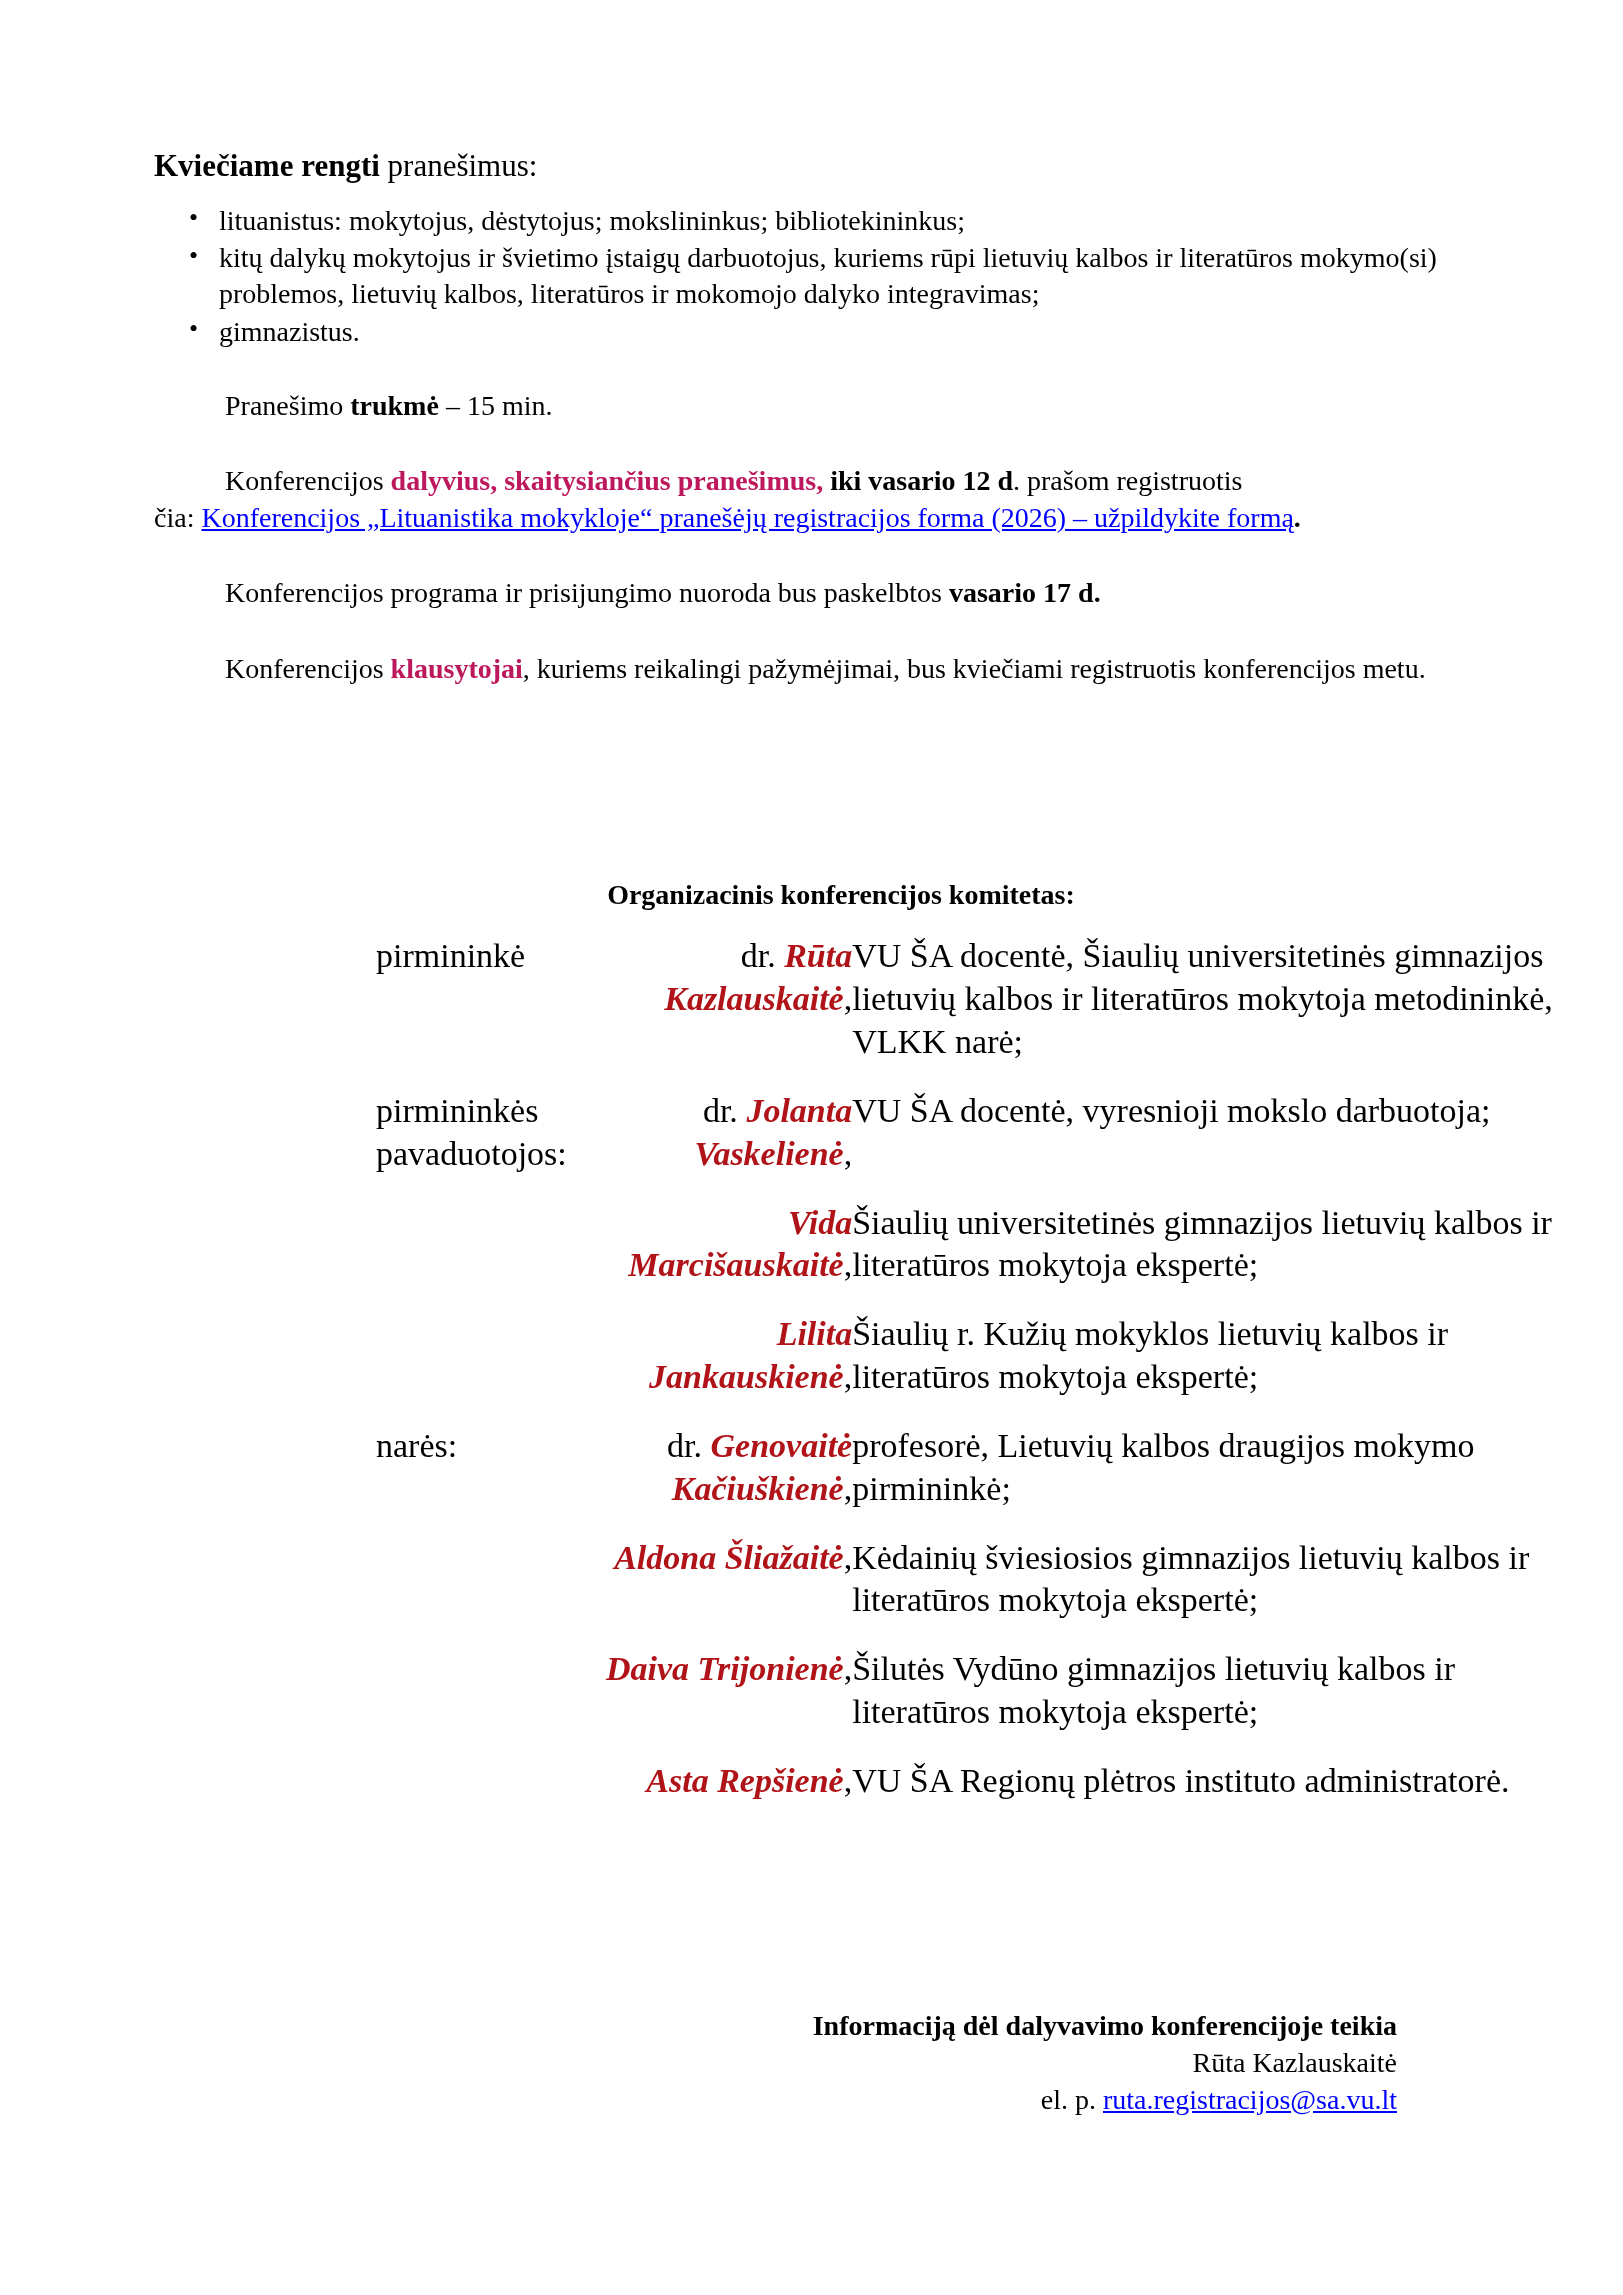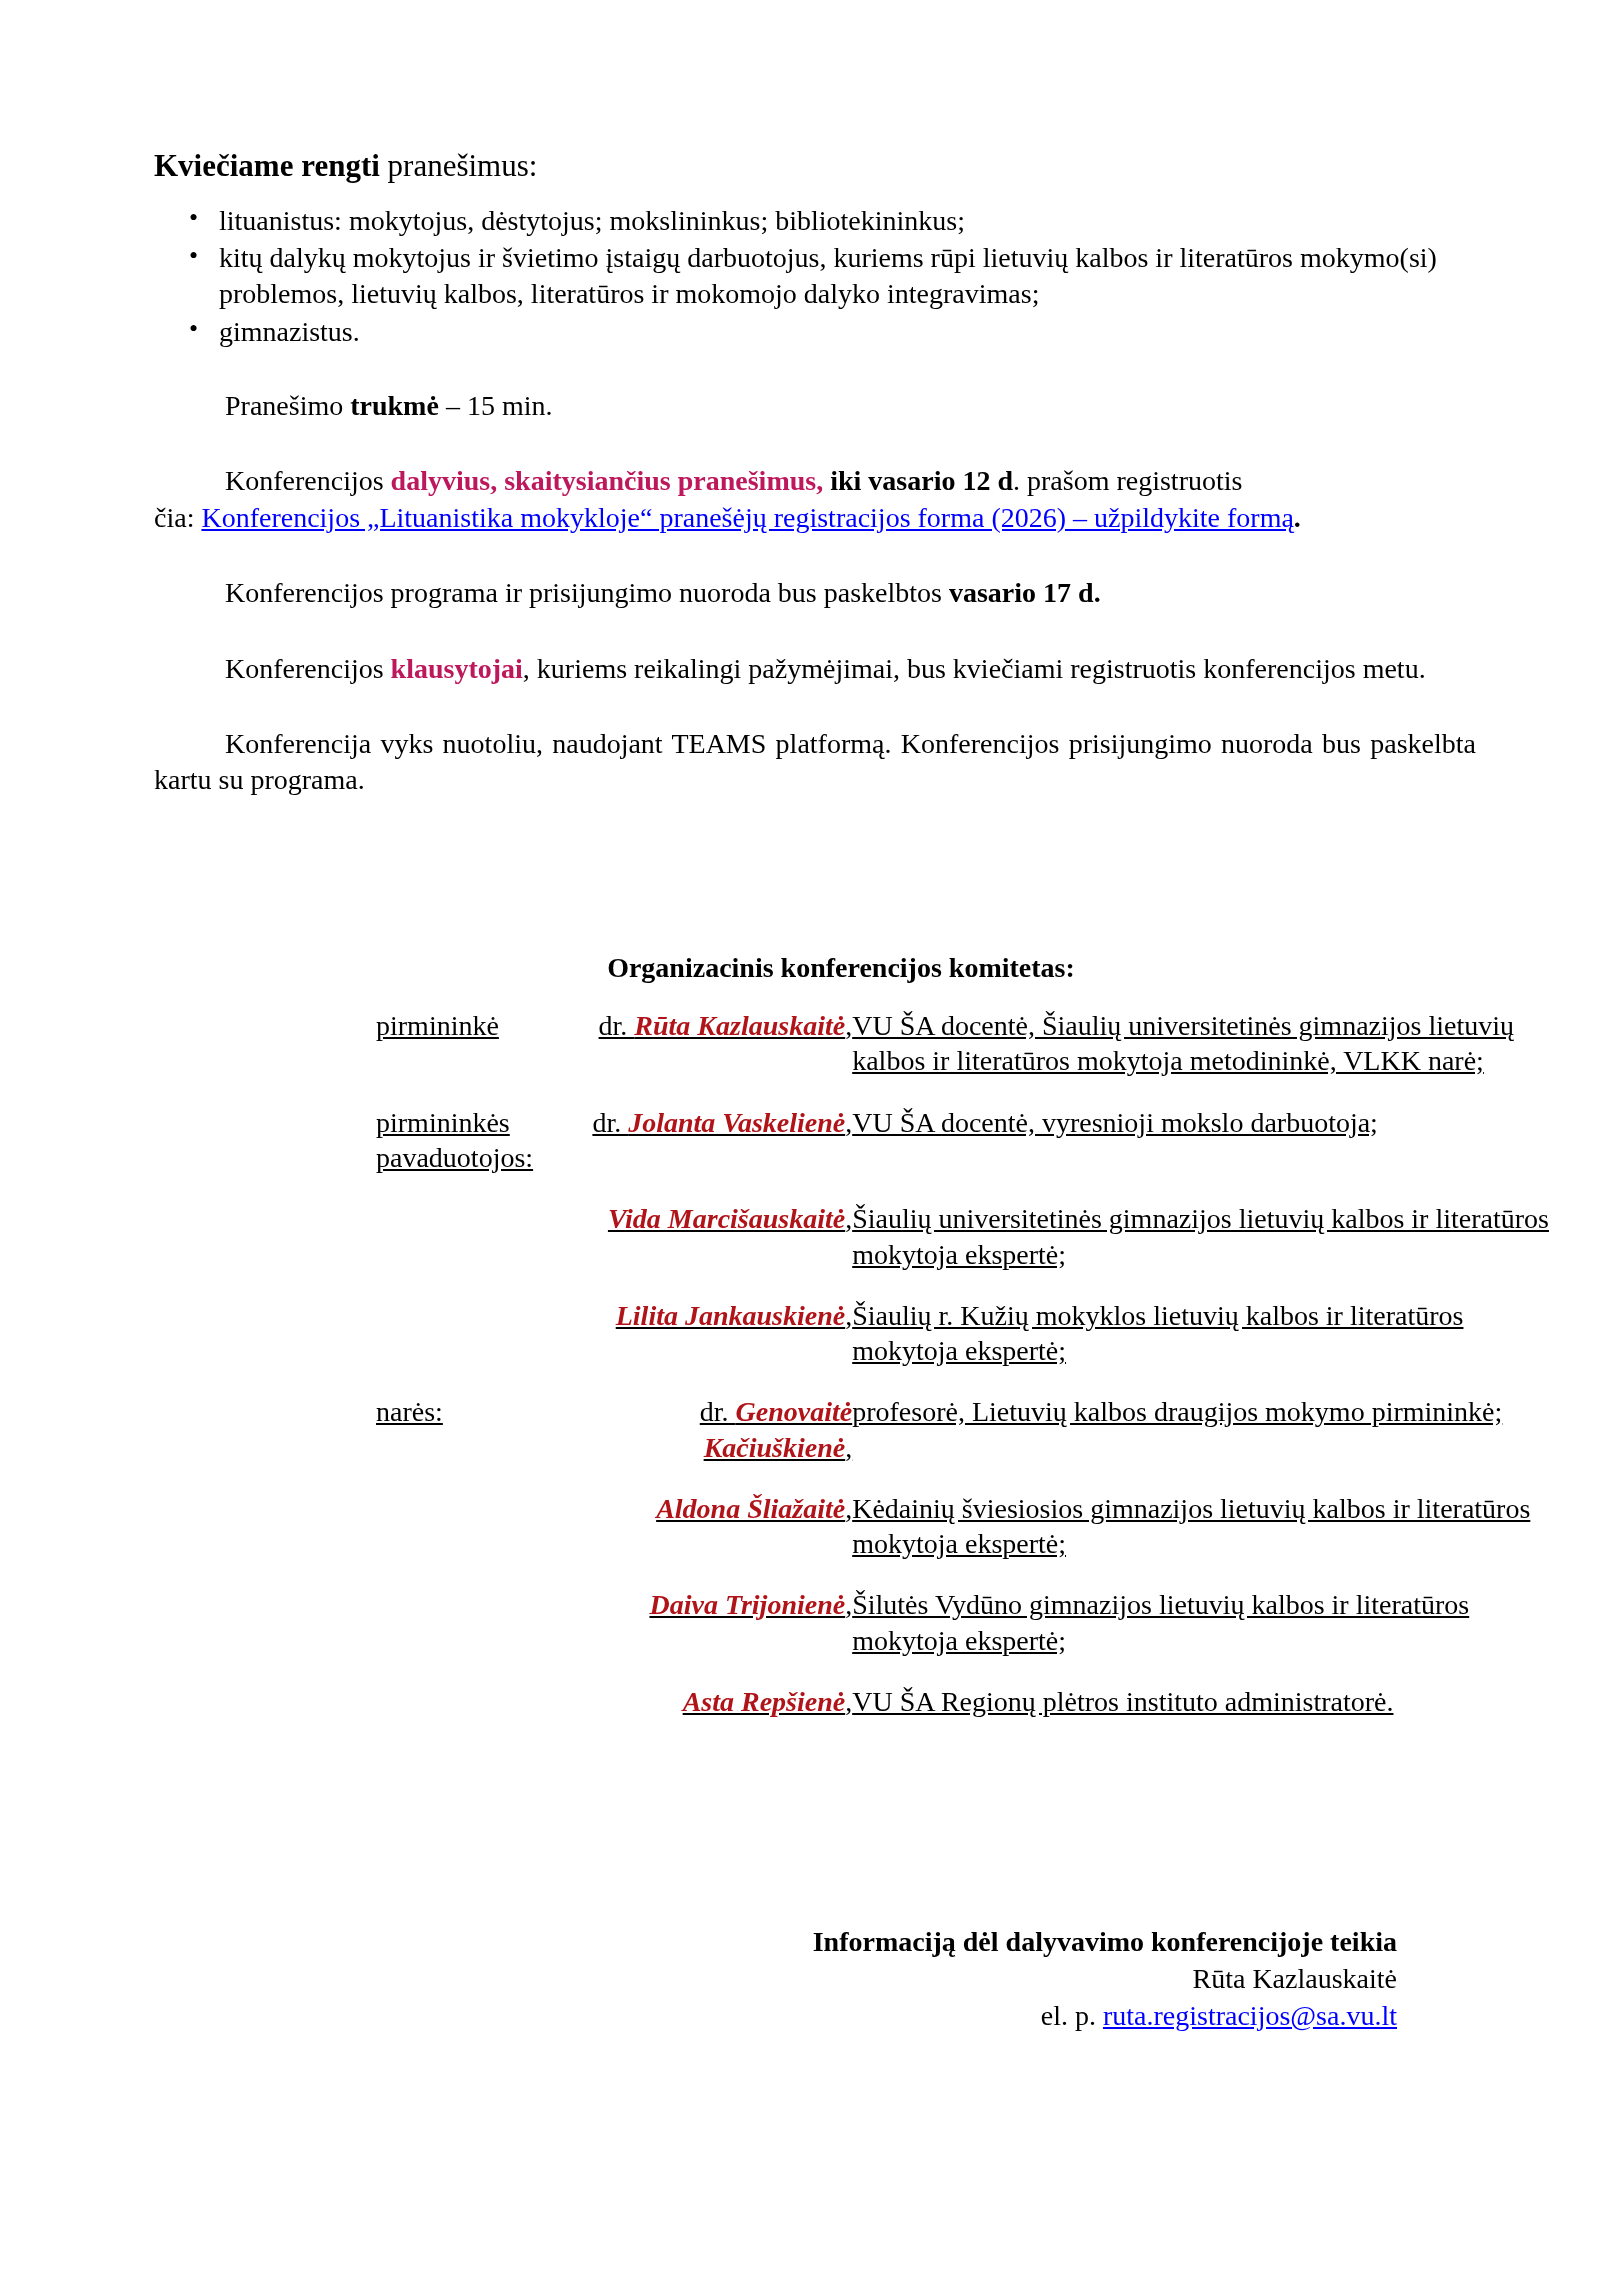--- a/index.html
+++ b/index.html
@@ -89,23 +89,22 @@
   }
   table.committee {
     border-collapse: collapse;
     margin: 0 0 0 222px;
     width: 1191px;
     table-layout: fixed;
   }
   table.committee td {
     vertical-align: top;
     padding: 0 0 26px 0;
-    font-size: 28px;
+    font-size: 34px;
     line-height: 1.26;
-    text-decoration: underline;
   }
   td.c-role {
     width: 196px;
     text-align: left;
     padding-right: 13px;
   }
   td.c-name {
     width: 275px;
     text-align: right;
     padding-right: 15.7px;
@@ -155,21 +154,20 @@
     <div class="spacer-3"></div>
 
     <p class="para"><span>Konferencijos programa ir prisijungimo nuoroda bus paskelbtos </span><span class="b">vasario 17 d.</span></p>
 
     <div class="spacer-3"></div>
 
     <p class="para"><span>Konferencijos </span><span class="red-b">klausytojai</span><span>, kuriems reikalingi pažymėjimai, bus kviečiami registruotis konferencijos metu.</span></p>
 
     <div class="spacer-3"></div>
 
-    <p class="para">Konferencija vyks nuotoliu, naudojant TEAMS platformą. Konferencijos prisijungimo nuoroda bus paskelbta kartu su programa.</p>
 
     <div class="gap-big"></div>
 
     <p class="committee-title">Organizacinis konferencijos komitetas:</p>
 
     <table class="committee">
       <tbody>
         <tr>
           <td class="c-role">pirmininkė</td>
           <td class="c-name"><span>dr. </span><span class="nm">Rūta Kazlauskaitė</span><span>,</span></td>

